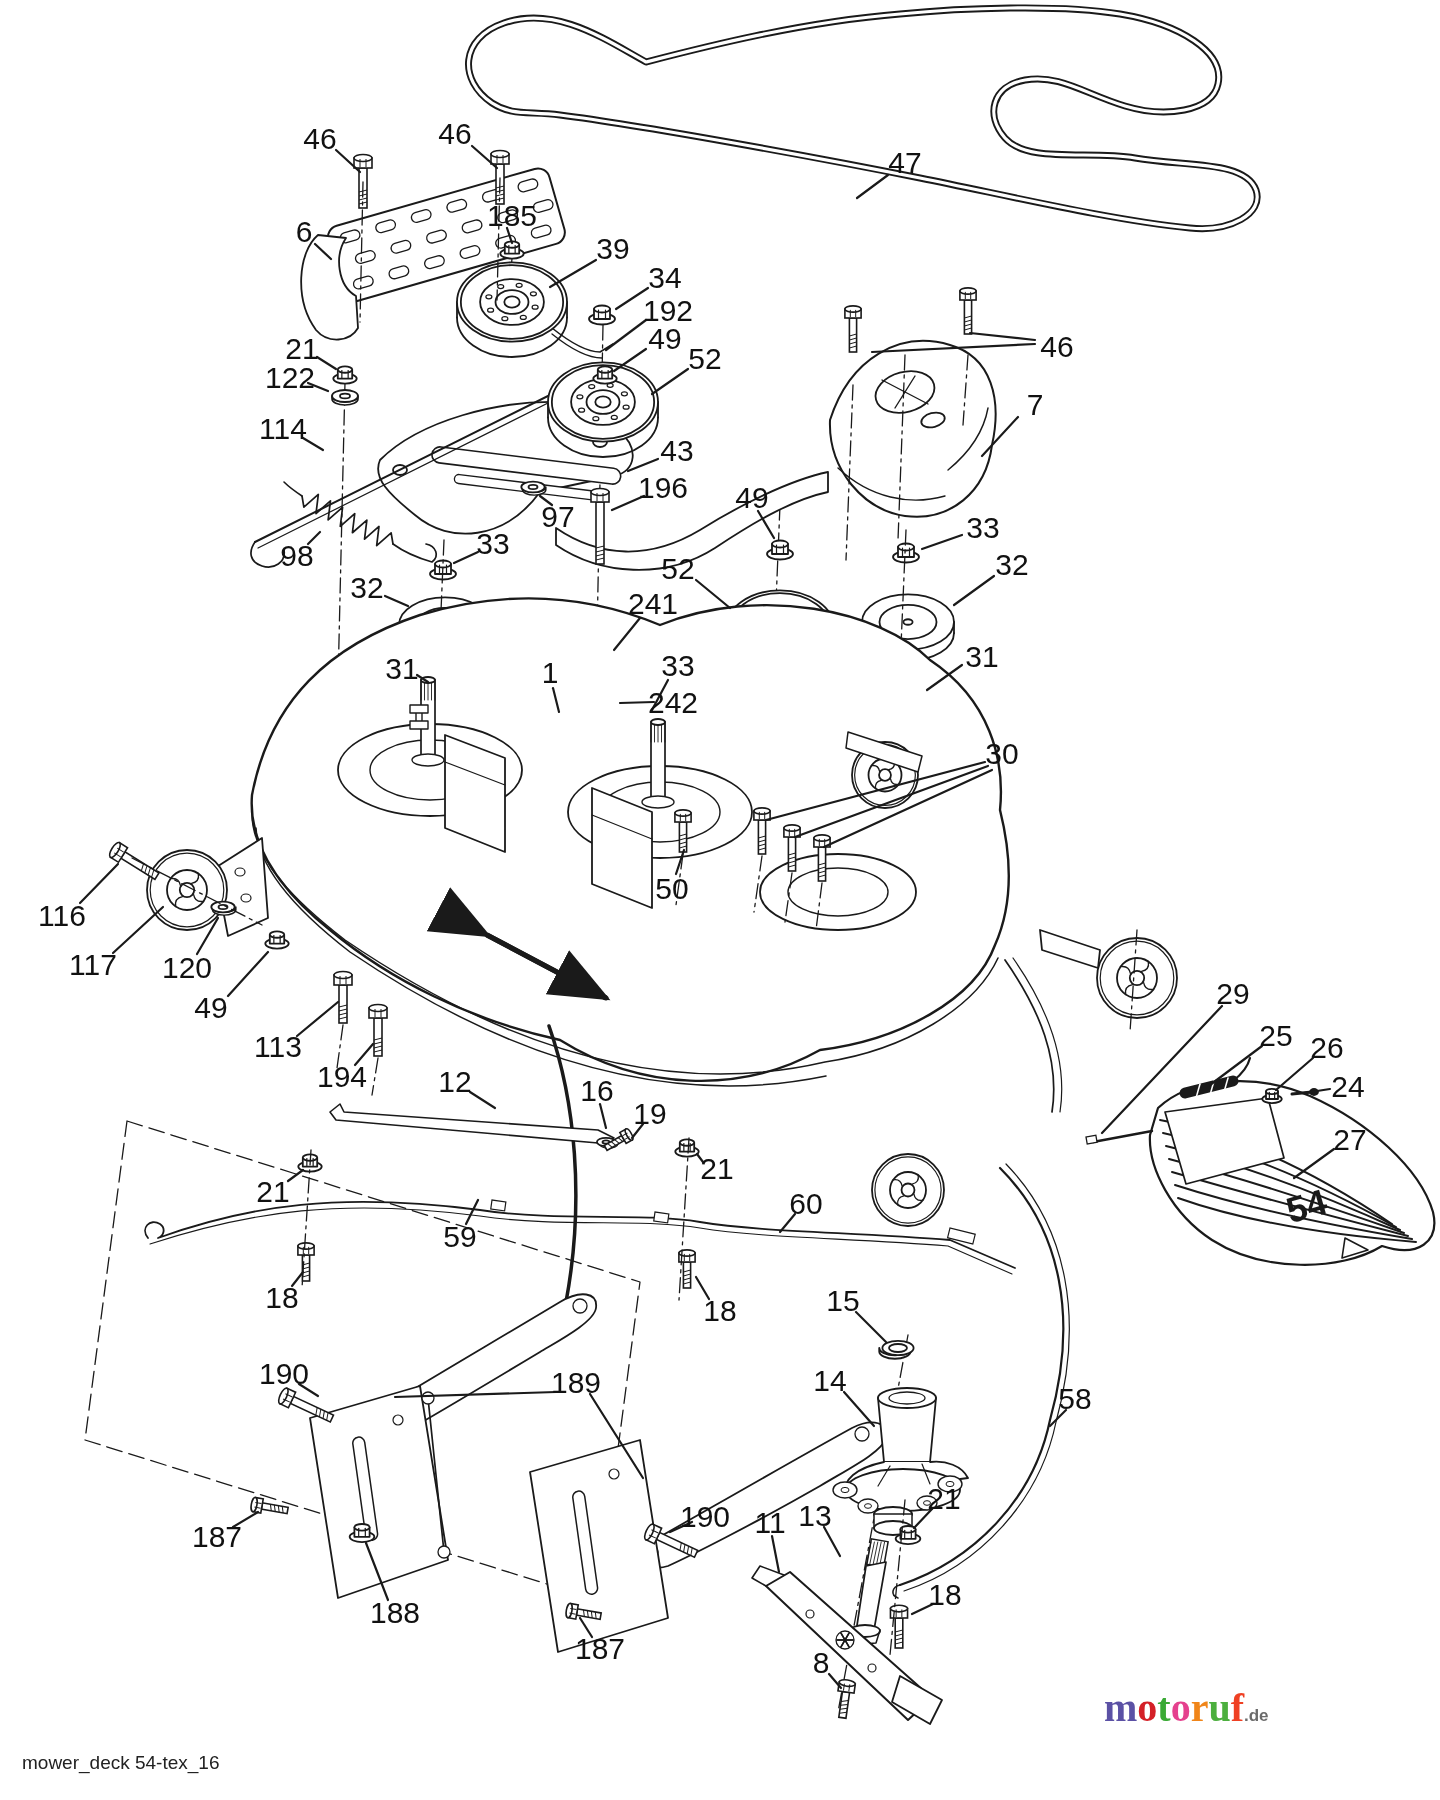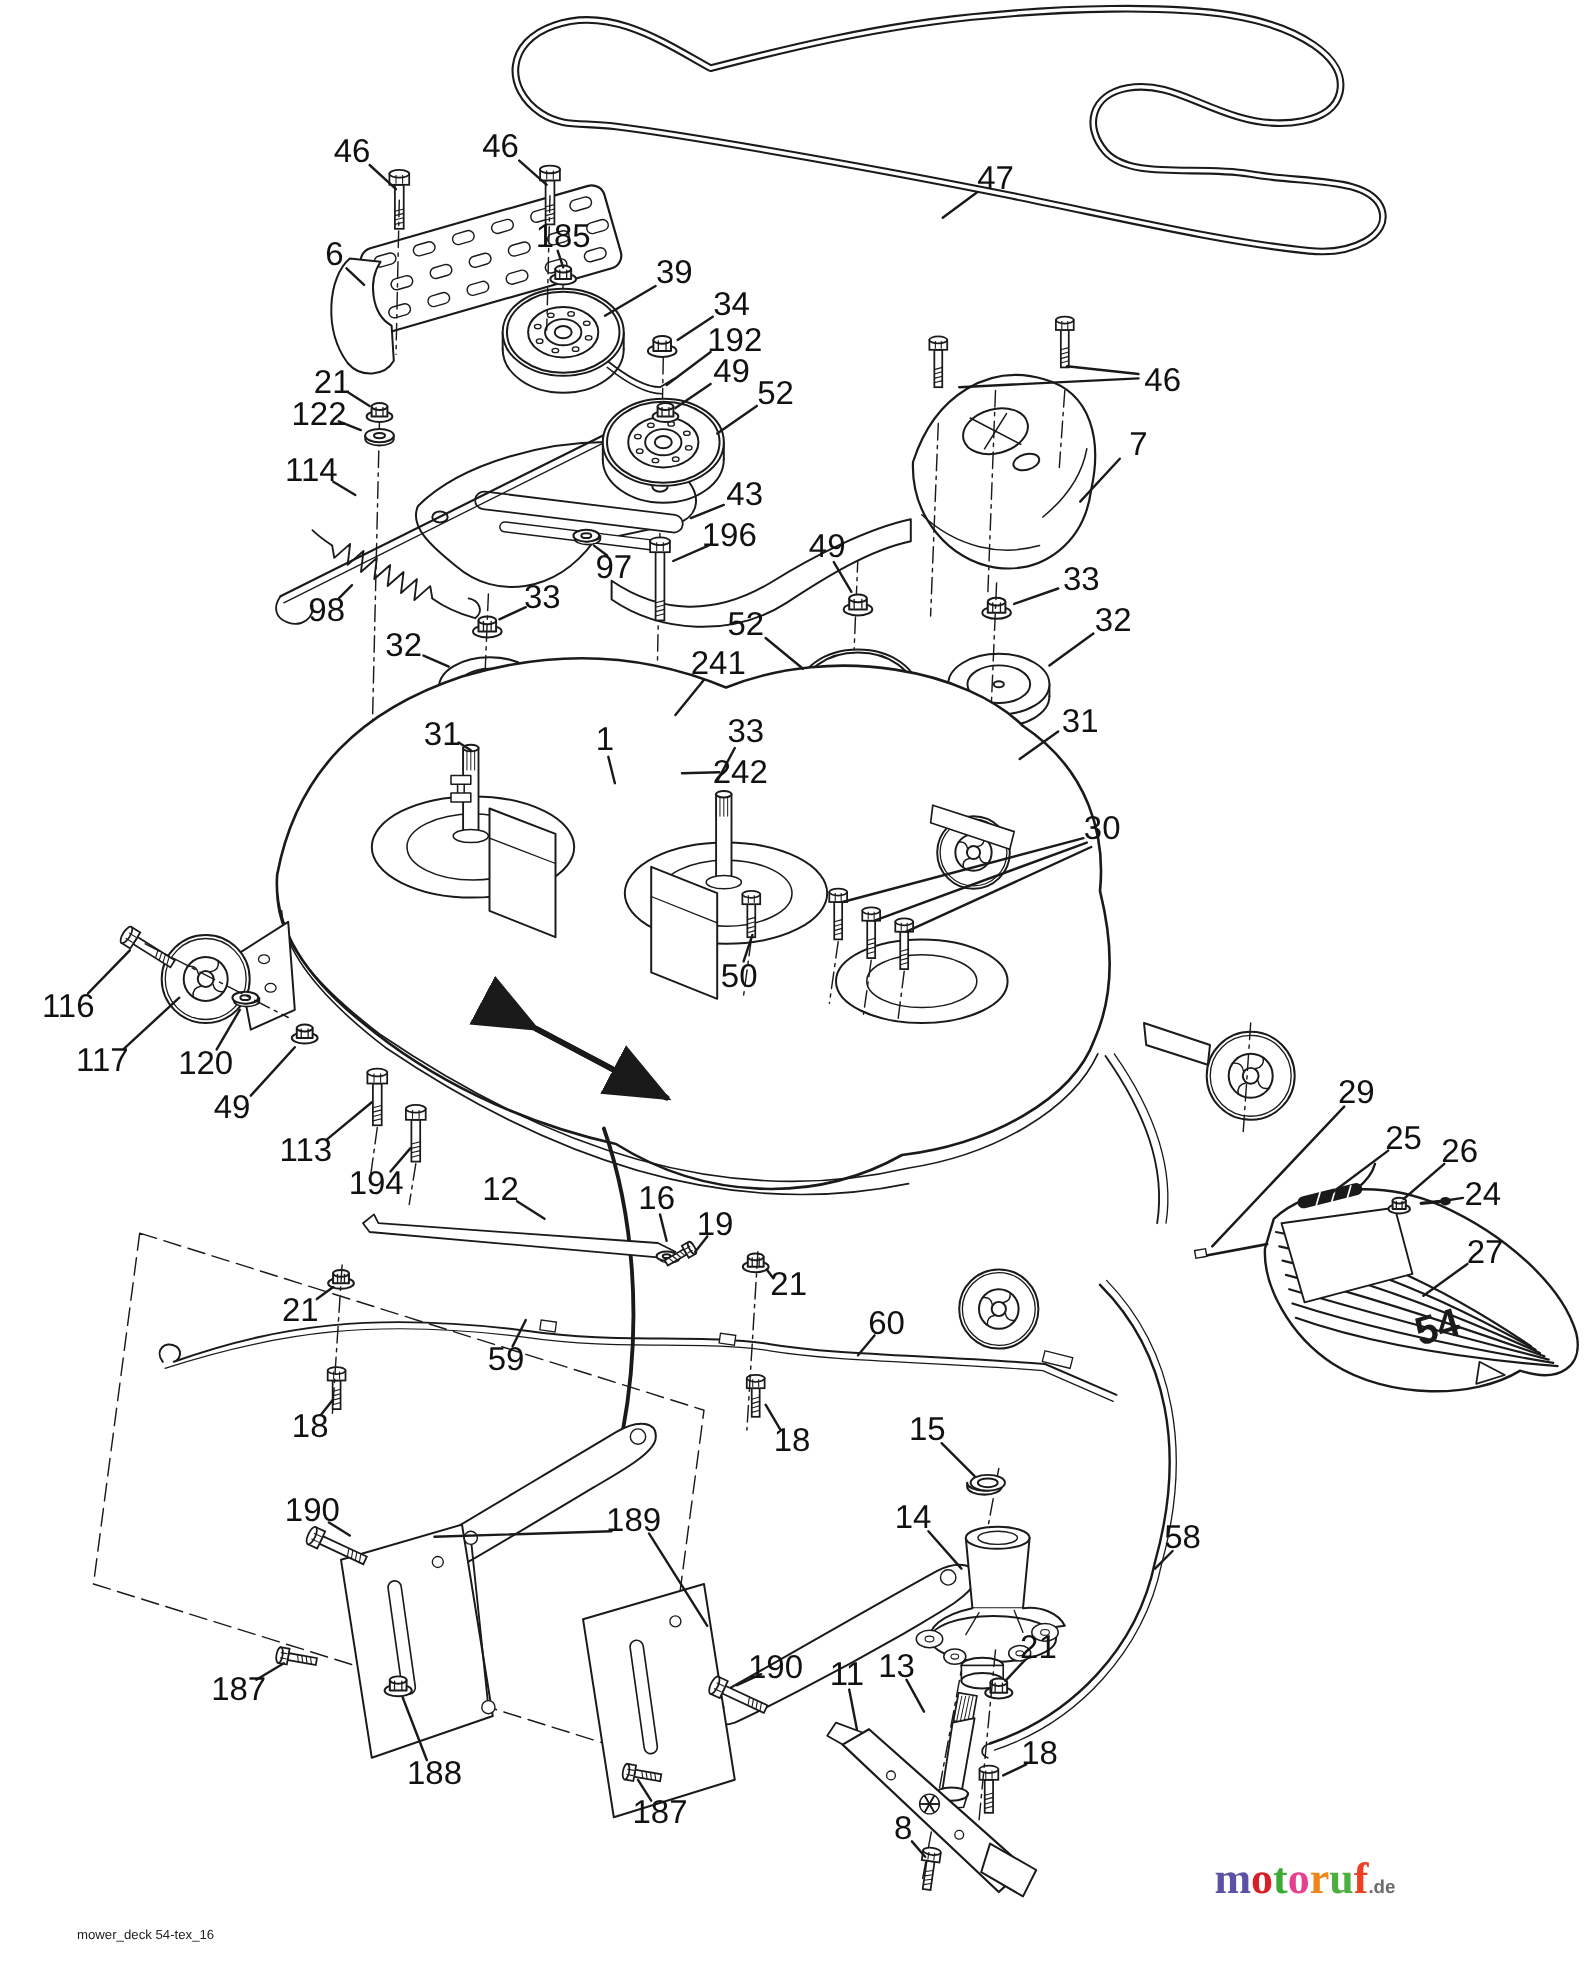--- a/index.html
+++ b/index.html
@@ -1,21 +1,21 @@
 <!DOCTYPE html>
 <html><head>
 <meta charset="utf-8">
 <style>
   html,body{margin:0;padding:0;background:#ffffff;}
   #stage{position:relative;width:1440px;height:1800px;background:#fff;overflow:hidden;
          font-family:"Liberation Sans",sans-serif;}
   #diagram{position:absolute;left:0;top:0;}
   .part-label{font-family:"Liberation Sans",sans-serif;font-weight:400;}
-  #footer-caption{position:absolute;left:22px;top:1752px;font-size:12px;color:#222;
-                  font-family:"Liberation Sans",sans-serif;margin-left:48px;}
+  #footer-caption{position:absolute;left:22px;top:1752px;font-size:19px;color:#222;
+                  font-family:"Liberation Sans",sans-serif;}
   #brand{position:absolute;left:1104px;top:1688px;white-space:nowrap;
          font-family:"Liberation Serif",serif;font-weight:bold;font-size:40px;line-height:40px;text-align:center;}
   #brand .dom{font-size:17px;font-weight:bold;font-family:"Liberation Sans",sans-serif;}
 </style>
 </head>
 <body>
 
 <div id="stage">
   <svg id="diagram" width="1440" height="1800" viewBox="0 0 1440 1800">
       <defs>

